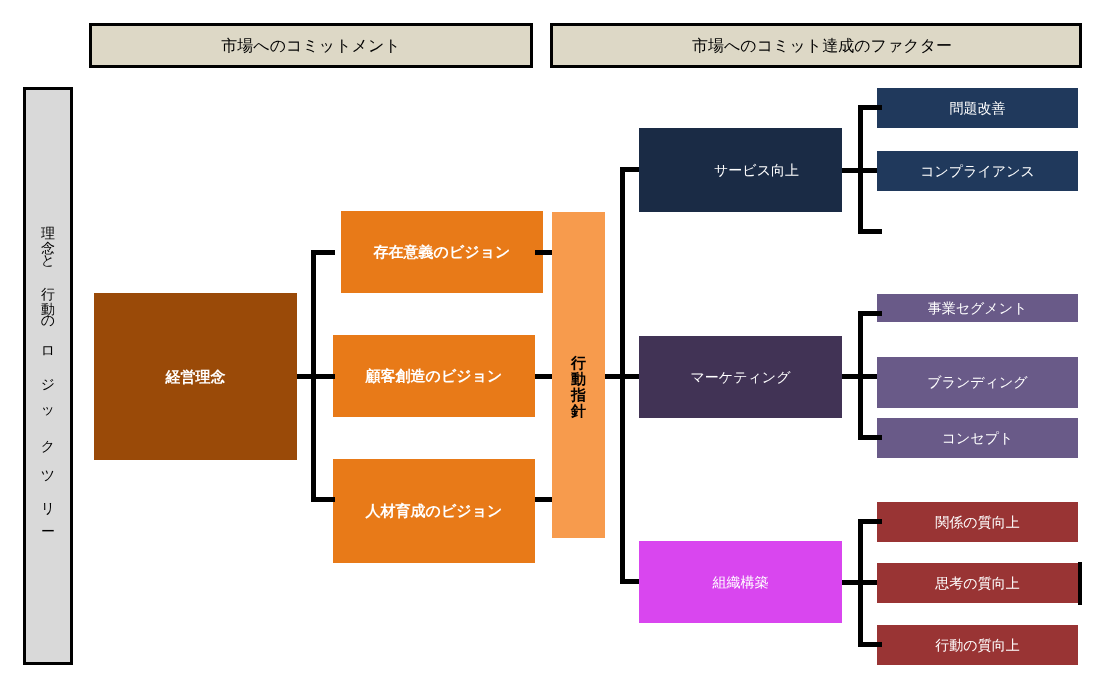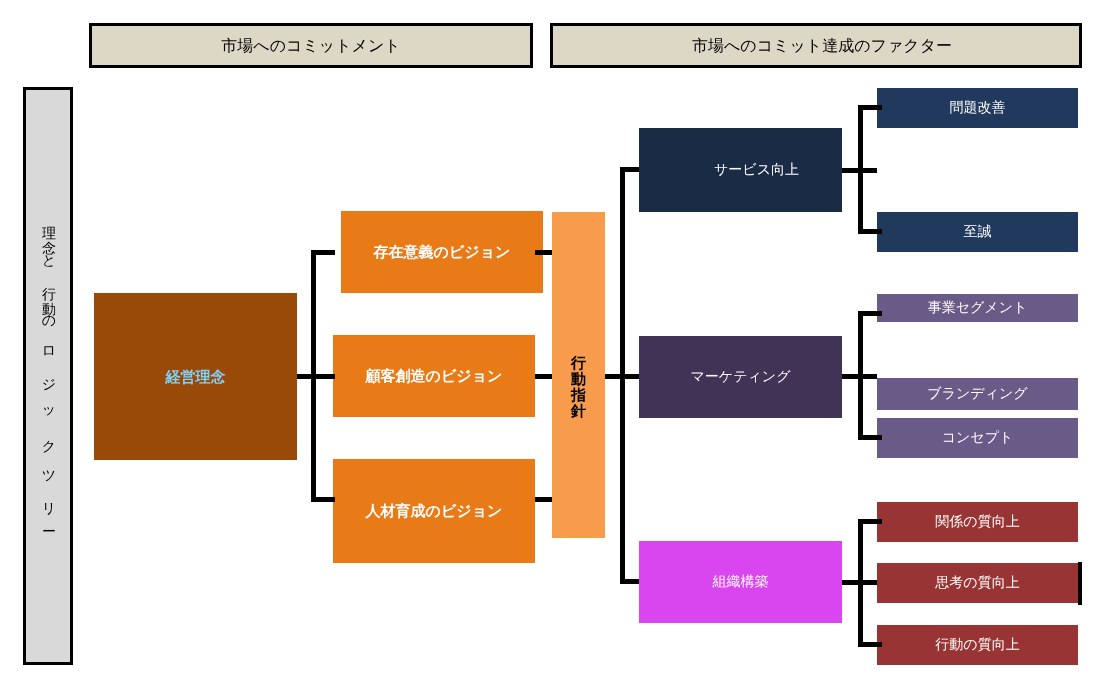--- a/index.html
+++ b/index.html
@@ -1,21 +1,21 @@
 <!DOCTYPE html>
 <html><head>
 <meta charset="utf-8">
 <style>
   html, body { margin: 0; padding: 0; background: #ffffff; }
   .canvas {
     position: relative;
     width: 1100px;
     height: 686px;
     background: #ffffff;
-    font-family: Liberation Serif, serif;
+    font-family: Liberation Sans, sans-serif;
     overflow: hidden;
   }
   .box {
     position: absolute;
     display: flex;
     align-items: center;
     justify-content: center;
     box-sizing: border-box;
     text-align: center;
     line-height: 1.2;
@@ -38,21 +38,21 @@
   }
   .vbar {
     background: #F79B4D;
     color: #000000;
     font-size: 15px;
     font-weight: 700;
     writing-mode: vertical-rl;
     text-orientation: upright;
     letter-spacing: 16px;
   }
-  .root   { background: #9A4A08; color: #7dd3fc; font-size: 15px; font-weight: 700; }
+  .root   { background: #9A4A08; color: #ffffff; font-size: 15px; font-weight: 700; }
   .vision { background: #E87A18; color: #ffffff; font-size: 15px; font-weight: 700; }
   .g-navy   { background: #1A2B45; color: #ffffff; font-size: 14px; padding-left: 32px; }
   .g-purple { background: #413355; color: #ffffff; font-size: 14px; }
   .g-red    { background: #d946ef; color: #ffffff; font-size: 14px; }
   .c-navy   { background: #20395C; color: #ffffff; font-size: 14px; }
   .c-purple { background: #695A88; color: #ffffff; font-size: 14px; }
   .c-red    { background: #993434; color: #ffffff; font-size: 14px; }
   .ln { position: absolute; background: #000000; }
 </style>
 </head>
@@ -71,24 +71,24 @@
   <div class="box vision" style="left:333px; top:335px; width:202px; height:82px;">顧客創造のビジョン</div>
   <div class="box vision" style="left:333px; top:459px; width:202px; height:104px;">人材育成のビジョン</div>
 
   <div class="box vbar" style="left:552px; top:212px; width:53px; height:326px;">行動指針</div>
 
   <div class="box g-navy" style="left:639px; top:128px; width:203px; height:84px;">サービス向上</div>
   <div class="box g-purple" style="left:639px; top:336px; width:203px; height:82px;">マーケティング</div>
   <div class="box g-red" style="left:639px; top:541px; width:203px; height:82px;">組織構築</div>
 
   <div class="box c-navy" style="left:877px; top:88px; width:201px; height:40px;">問題改善</div>
-  <div class="box c-navy" style="left:877px; top:212px; width:201px; height:40px;">至誠</div>
+  <div class="box c-navy" style="left:877px; top:151px; width:201px; height:40px;">コンプライアンス</div>
 
   <div class="box c-purple" style="left:877px; top:294px; width:201px; height:28px;">事業セグメント</div>
-  <div class="box c-purple" style="left:877px; top:378px; width:201px; height:32px;">ブランディング</div>
+  <div class="box c-purple" style="left:877px; top:357px; width:201px; height:51px;">ブランディング</div>
   <div class="box c-purple" style="left:877px; top:418px; width:201px; height:40px;">コンセプト</div>
 
   <div class="box c-red" style="left:877px; top:502px; width:201px; height:40px;">関係の質向上</div>
   <div class="box c-red" style="left:877px; top:563px; width:201px; height:40px;">思考の質向上</div>
   <div class="box c-red" style="left:877px; top:625px; width:201px; height:40px;">行動の質向上</div>
 
   <div class="ln" style="left:297px; top:374px; width:38px; height:5px;"></div>
   <div class="ln" style="left:311px; top:250px; width:5px; height:252px;"></div>
   <div class="ln" style="left:311px; top:250px; width:24px; height:5px;"></div>
   <div class="ln" style="left:311px; top:497px; width:24px; height:5px;"></div>

